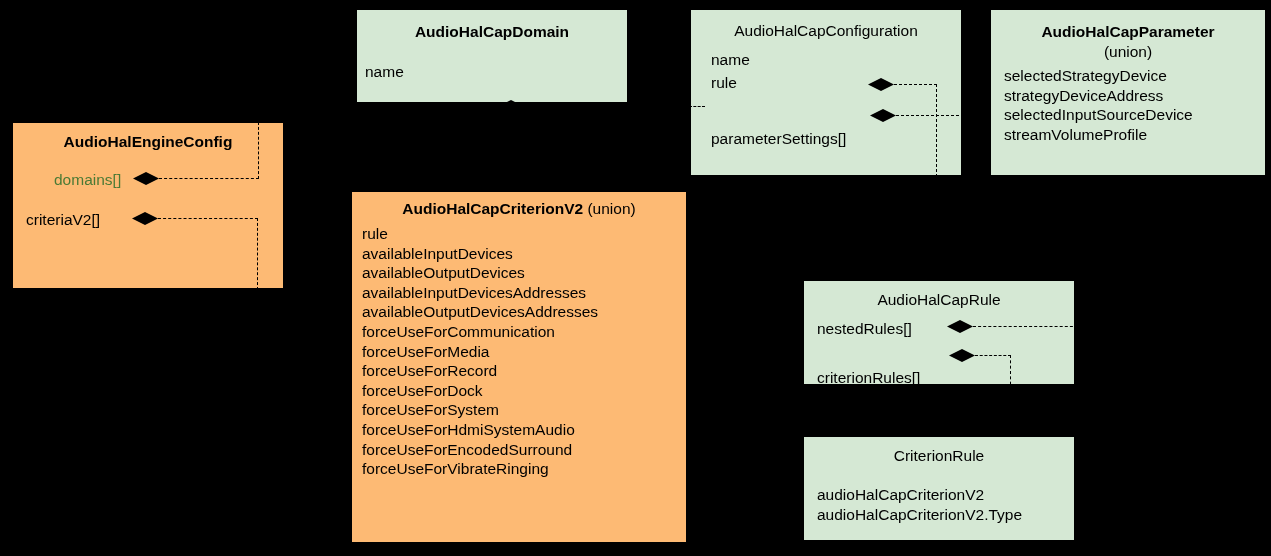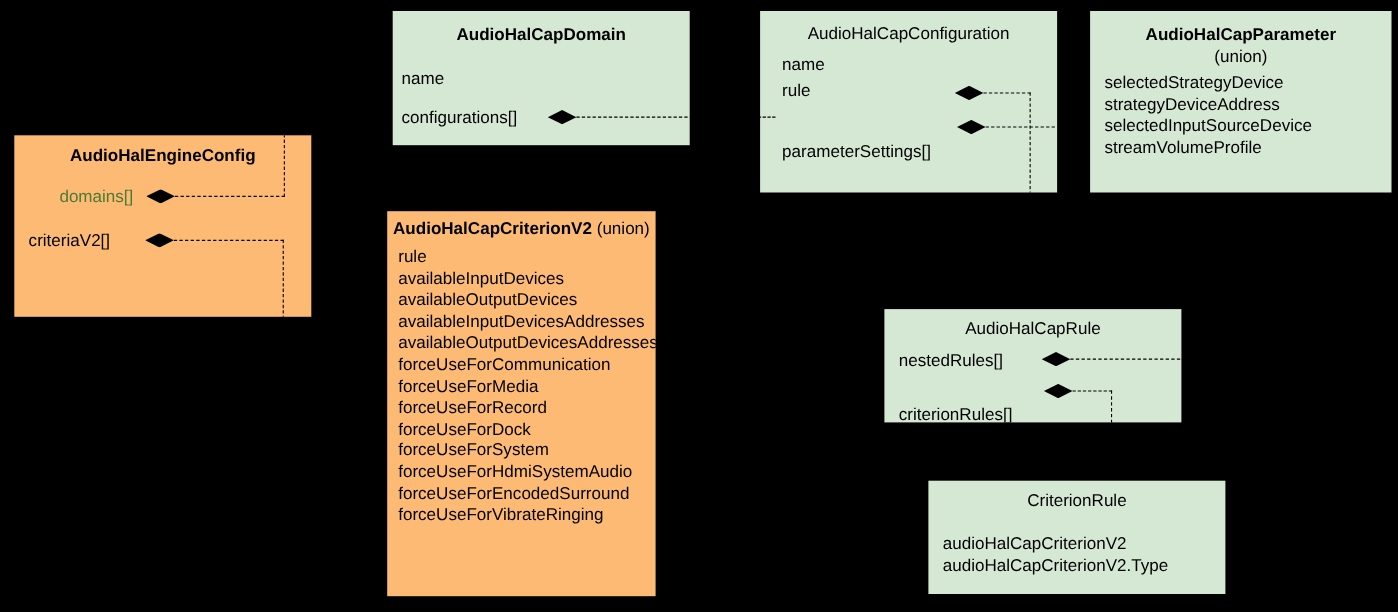--- a/index.html
+++ b/index.html
@@ -100,21 +100,21 @@
 
     <span class="diamond" style="left:120px; top:49px;"></span>
     <span class="hline" style="left:146px; top:55px; width:100px;"></span>
     <span class="vline" style="left:245px; top:-1px; height:57px;"></span>
 
     <span class="diamond" style="left:119px; top:89px;"></span>
     <span class="hline" style="left:145px; top:95px; width:100px;"></span>
     <span class="vline" style="left:244px; top:95px; height:72px;"></span>
   </div>
 
-  <div class="uml-box box-green" style="left:357px; top:10px; width:270px; height:122px;">
+  <div class="uml-box box-green" style="left:357px; top:10px; width:270px; height:92px;">
     <span class="box-title bold" style="position:absolute; left:0; top:12px; width:100%;">AudioHalCapDomain</span>
 
     <span class="field" style="left:8px; top:54px;">name</span>
     <span class="field" style="left:8px; top:90px;">configurations[]</span>
 
     <span class="diamond" style="left:141px; top:90px;"></span>
     <span class="hline" style="left:167px; top:96px; width:106px;"></span>
   </div>
 
   <div class="uml-box box-green" style="left:691px; top:10px; width:270px; height:165px;">
@@ -139,21 +139,21 @@
     <span class="box-subtitle" style="position:absolute; left:0; top:32px; width:100%;">(union)</span>
 
     <div class="fieldlist" style="left:13px; top:56px;">
       <div>selectedStrategyDevice</div>
       <div>strategyDeviceAddress</div>
       <div>selectedInputSourceDevice</div>
       <div>streamVolumeProfile</div>
     </div>
   </div>
 
-  <div class="uml-box box-white" style="left:352px; top:192px; width:244px; height:350px;">
+  <div class="uml-box box-white" style="left:352px; top:192px; width:334px; height:350px;">
     <span class="title-inline" style="position:absolute; left:0; top:8px; width:100%;">
       <span class="t-bold">AudioHalCapCriterionV2</span><span class="t-norm"> </span><span class="t-norm">(union)</span>
     </span>
 
     <div class="fieldlist" style="left:10px; top:32px;">
       <div>rule</div>
       <div>availableInputDevices</div>
       <div>availableOutputDevices</div>
       <div>availableInputDevicesAddresses</div>
       <div>availableOutputDevicesAddresses</div>
@@ -175,21 +175,21 @@
     <span class="field" style="left:13px; top:69px;margin-top:20px;">criterionRules[]</span>
 
     <span class="diamond" style="left:143px; top:39px;"></span>
     <span class="hline" style="left:169px; top:45px; width:105px;"></span>
 
     <span class="diamond" style="left:145px; top:68px;"></span>
     <span class="hline" style="left:171px; top:74px; width:36px;"></span>
     <span class="vline" style="left:206px; top:74px; height:35px;"></span>
   </div>
 
-  <div class="uml-box box-green" style="left:804px; top:437px; width:270px; height:103px;margin-left:40px;">
+  <div class="uml-box box-green" style="left:804px; top:437px; width:270px; height:103px;">
     <span class="box-title" style="position:absolute; left:0; top:9px; width:100%;">CriterionRule</span>
 
     <div class="fieldlist" style="left:13px; top:48px;">
       <div>audioHalCapCriterionV2</div>
       <div>audioHalCapCriterionV2.Type</div>
     </div>
   </div>
 
 </div>
 

